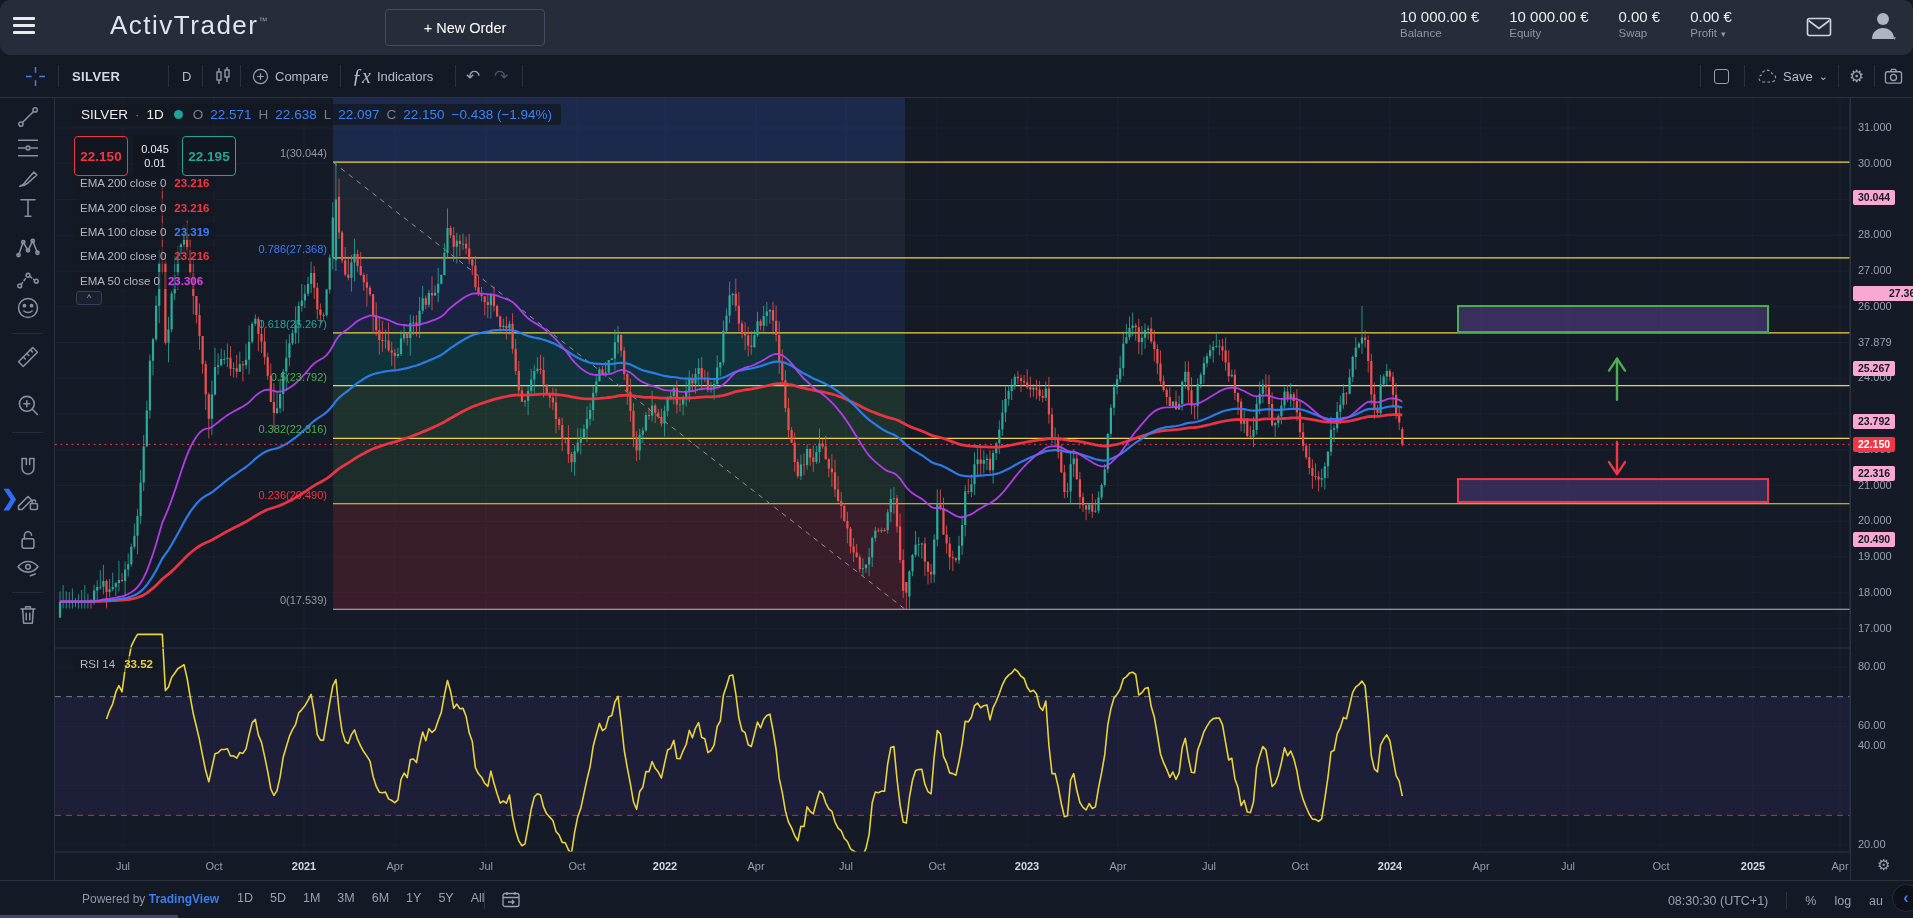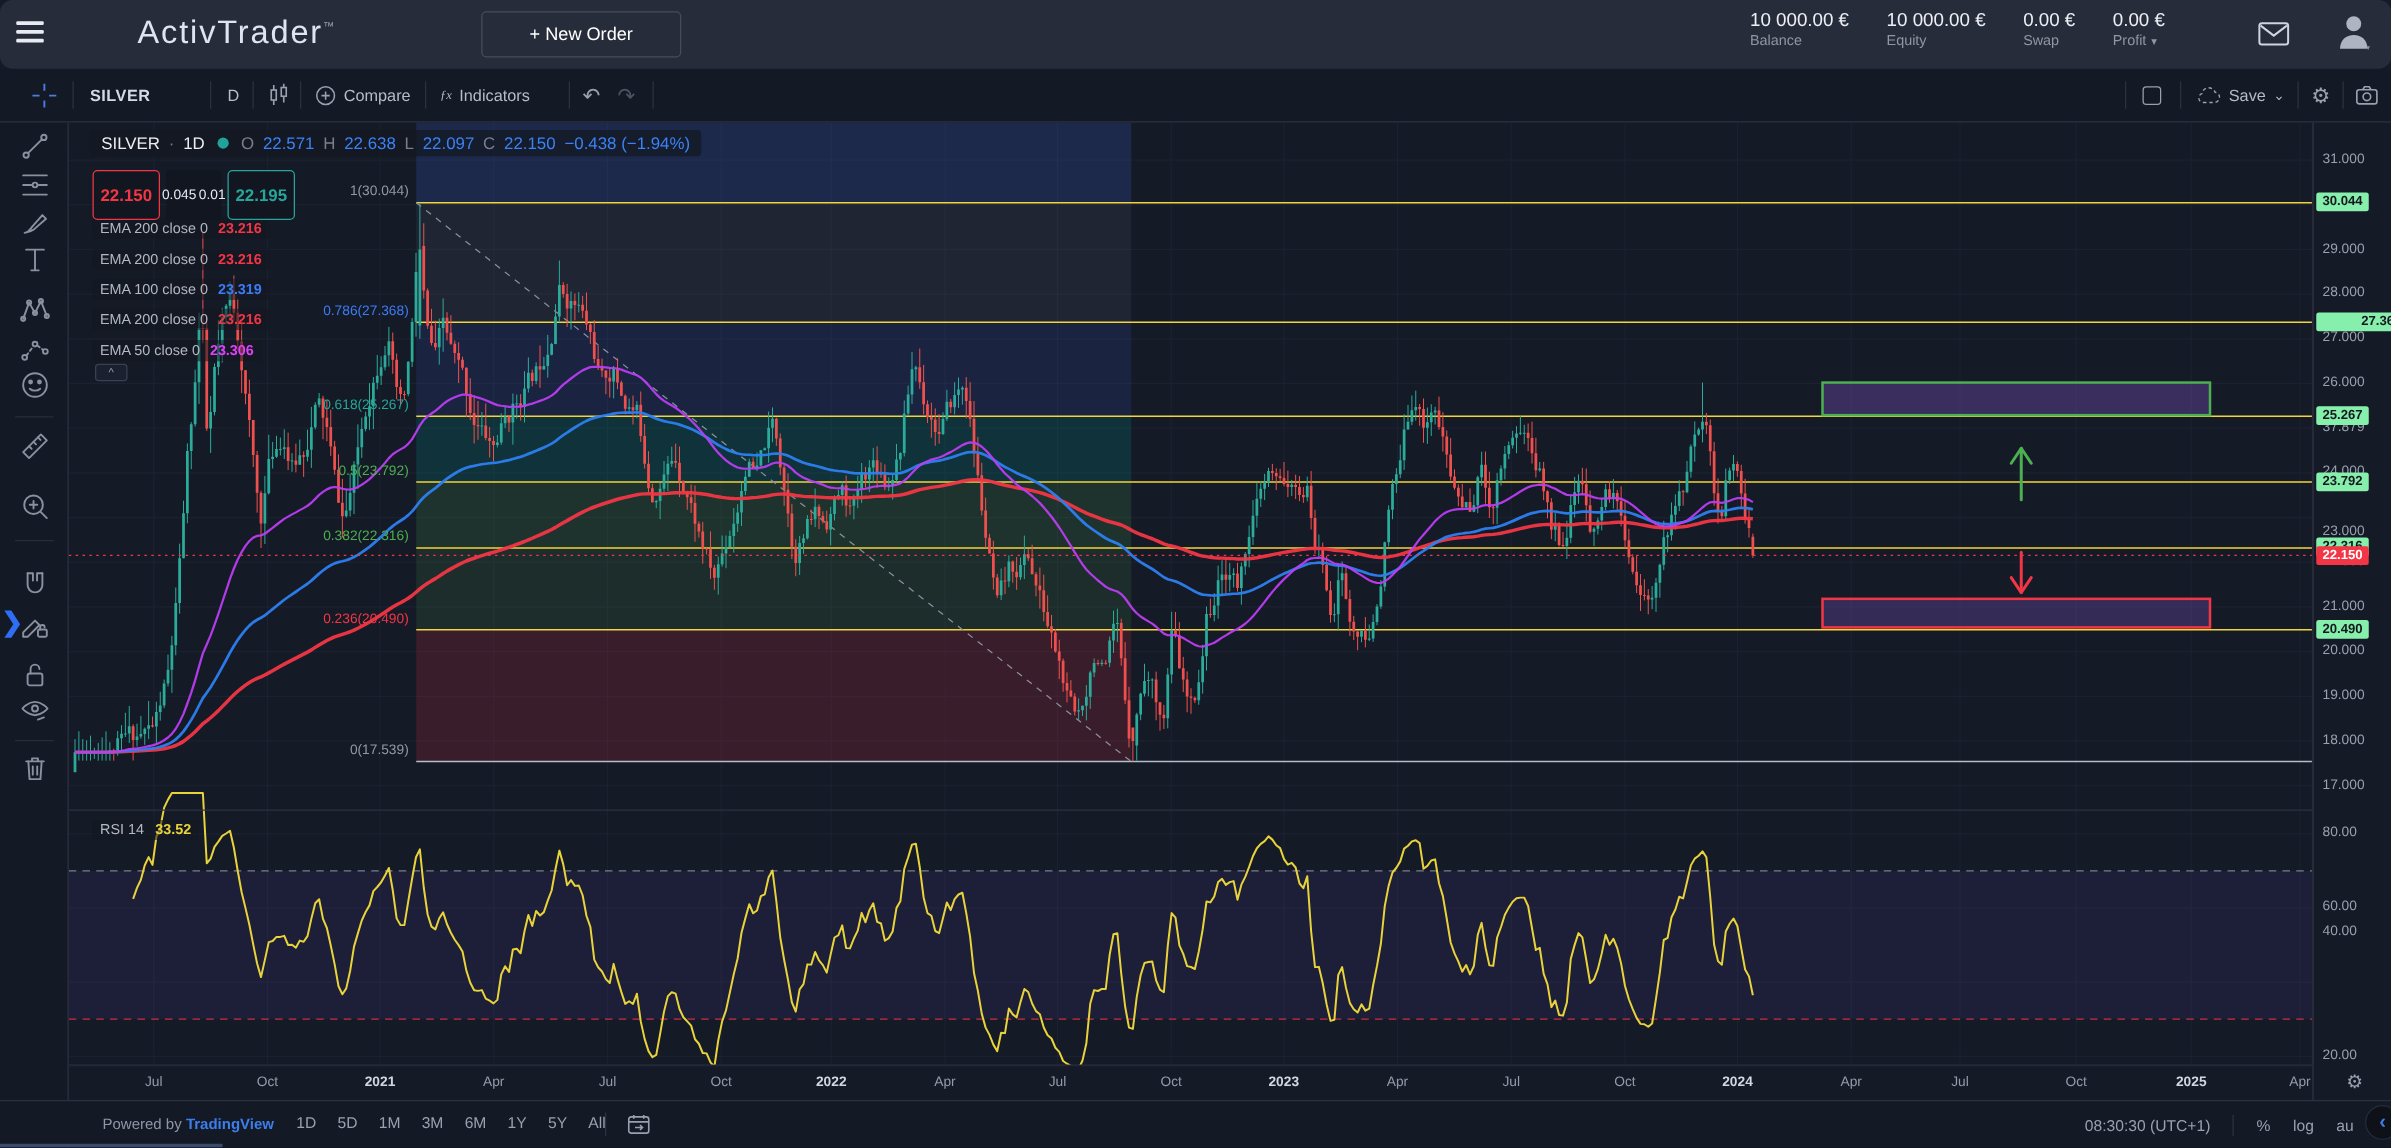--- a/index.html
+++ b/index.html
@@ -51,21 +51,21 @@
   .legend-row .sym { color:#eceef4; font-weight:500; }
   .legend-row .dim { color:#787f90; }
   .legend-row .dot { width:9px; height:9px; border-radius:50%; background:#1fa39a; margin:0 3px; }
   .legend-row .red { color:#3b82f6; }
   .quote { position:absolute; left:74px; top:136px; display:flex; gap:5px; z-index:10; }
   .qbtn { width:54px; height:40px; border-radius:4px; background:rgba(18,22,32,.88);
     display:flex; align-items:center; justify-content:center; font-size:13.5px; font-weight:600; cursor:pointer; }
   .qsell { border:1px solid #f23645; color:#f23645; }
   .qbuy  { border:1px solid #26a69a; color:#26a69a; }
   .qmid { width:44px; height:40px; background:rgba(18,22,32,.88); border-radius:3px;
-    display:flex; flex-direction:row; align-items:center; justify-content:center; gap:2px;
+    display:flex; flex-direction:column; align-items:center; justify-content:center; gap:2px;
     color:#e8ebf2; font-size:11px; }
   .ema-row { position:absolute; left:74px; height:17px; display:flex; align-items:center;
     background:rgba(19,23,33,.55); padding:0 6px; border-radius:2px; z-index:9; font-size:11.5px; }
   .ema-row .lab { color:#b2b7c4; }
   .ema-row .val { margin-left:8px; font-weight:600; }
   .collapse-chip { position:absolute; left:76px; top:291px; width:26px; height:14px;
     border:1px solid #3a4052; border-radius:3px; background:#1b2030; color:#9aa0ae; font-size:9px;
     display:flex; align-items:center; justify-content:center; z-index:9; cursor:pointer; }
   .rsi-legend { position:absolute; left:74px; top:656px; display:flex; gap:9px; font-size:11.5px;
     background:rgba(19,23,33,.55); padding:2px 6px; border-radius:2px; z-index:9; }
@@ -74,21 +74,21 @@
   .pane-min { position:absolute; left:50px; top:678px; color:#6b7180; font-size:14px; z-index:9; cursor:pointer; }
 
   .fib-lab { position:absolute; transform:translateX(-100%); font-size:11px; z-index:5; white-space:nowrap; }
 
   
   .axis-col { position:absolute; left:1850px; top:98px; width:63px; height:782px; background:#151a27;
     border-left:1px solid #2c3140; z-index:8; }
   .ax-lab { position:absolute; left:7px; color:#9aa0ae; font-size:11px; white-space:nowrap; }
   .badge { position:absolute; left:2px; height:15px; line-height:15px; padding:0 5px; border-radius:2px;
     font-size:10.5px; font-weight:600; z-index:3; }
-  .badge.yellow { background:#86efac; color:#16181f; }
+  .badge.yellow { background:#f9a8d4; color:#16181f;margin-top:36px; }
   .badge.red { background:#f23645; color:#fff; }
   .ax-gear { position:absolute; left:26px; top:758px; color:#9aa0ae; font-size:15px; cursor:pointer; }
 
   
   .time-row { position:absolute; left:55px; top:852px; width:1795px; height:28px; background:#151a27;
     border-top:1px solid #232838; z-index:7; }
   .t-lab { position:absolute; top:7px; transform:translateX(-50%); font-size:11px; color:#959bab; cursor:pointer; }
   .t-lab.year { color:#d2d6e0; font-weight:700; }
 
   
@@ -319,21 +319,21 @@
     <div class="ct-sep" style="left:240px"></div>
     <div class="ct-item" style="left:252px">
       <svg width="17" height="17" viewBox="0 0 18 18" stroke="#9aa0ae" stroke-width="1.3" fill="none">
         <circle cx="9" cy="9" r="7.5"></circle>
           <path d="M9 5.5v7M5.5 9h7"></path>
         </svg>
       <span>Compare</span>
     </div>
     <div class="ct-sep" style="left:340px"></div>
     <div class="ct-item" style="left:352px">
-      <span style="font-style:italic;font-family:'Liberation Serif',serif;font-size:10px">ƒx</span>
+      <span style="font-style:italic;font-family:'Liberation Serif',serif;font-size:20px">ƒx</span>
       <span>Indicators</span>
     </div>
     <div class="ct-sep" style="left:455px"></div>
     <div class="ct-item undo" style="left:466px">↶</div>
     <div class="ct-item redo" style="left:494px">↷</div>
     <div class="ct-sep" style="left:522px"></div>
 
     <div class="ct-sep" style="left:1700px"></div>
     <div class="ct-item" style="left:1714px">
         <div class="sq-btn"></div>

